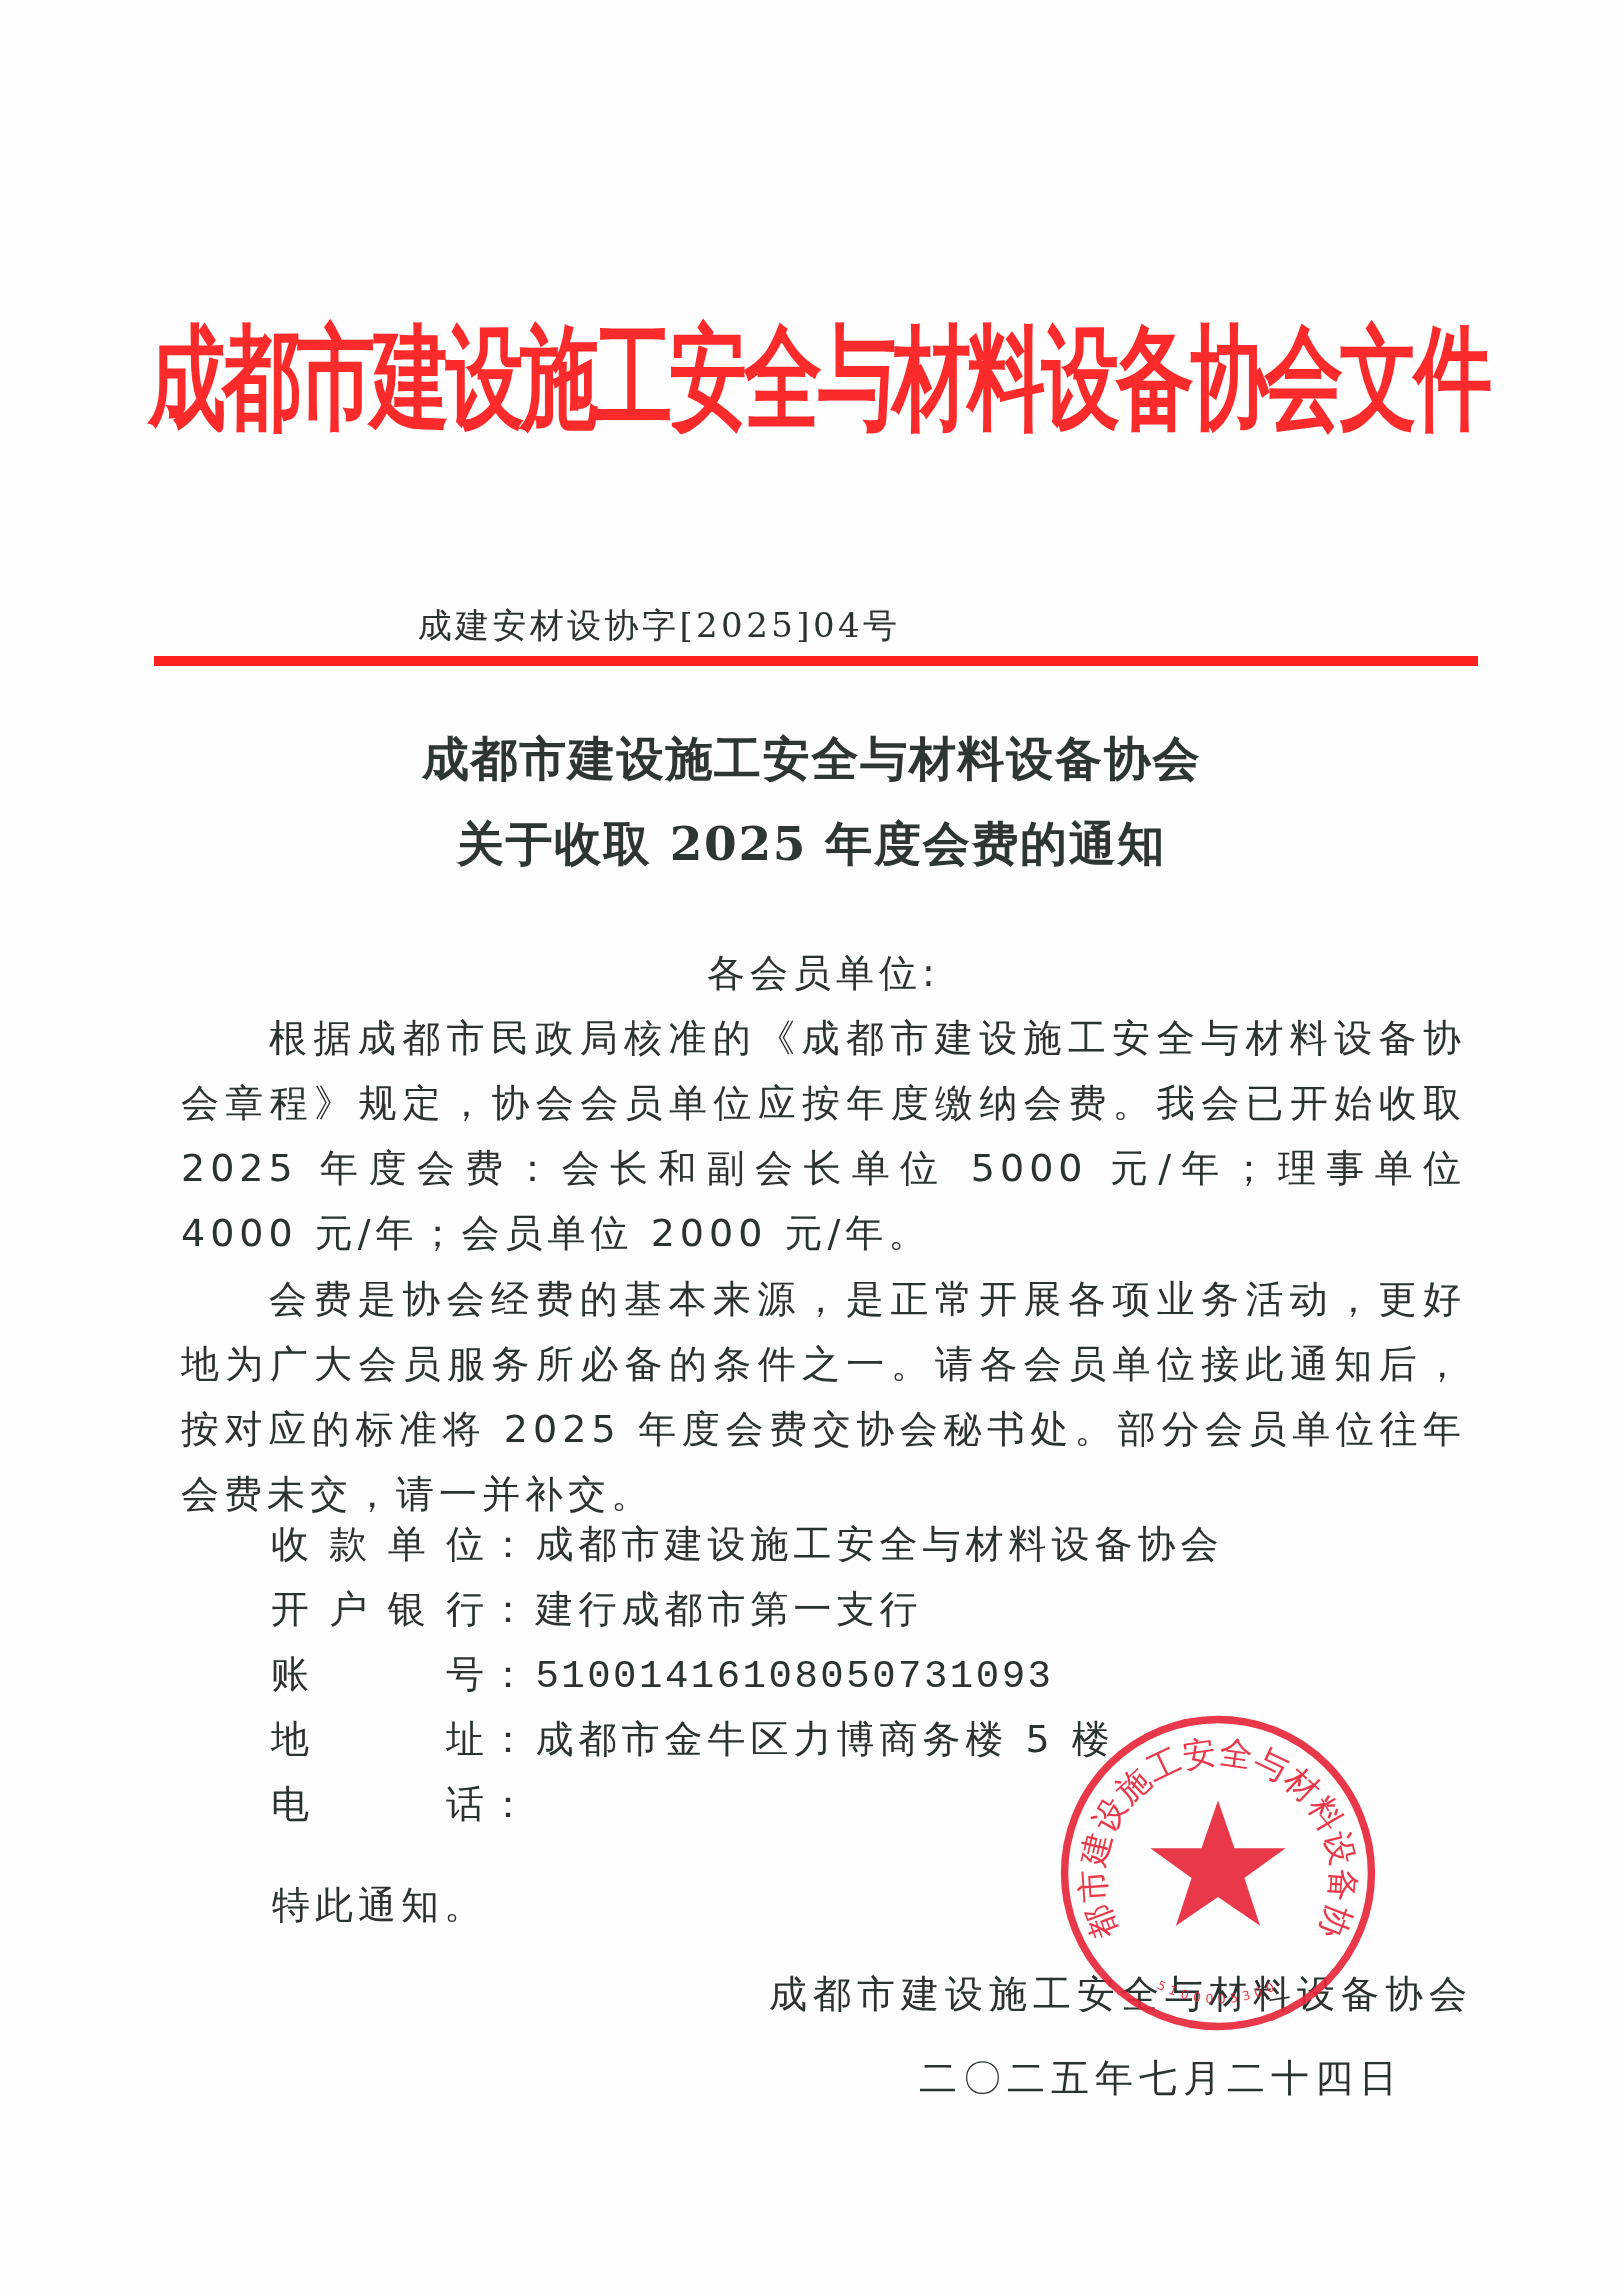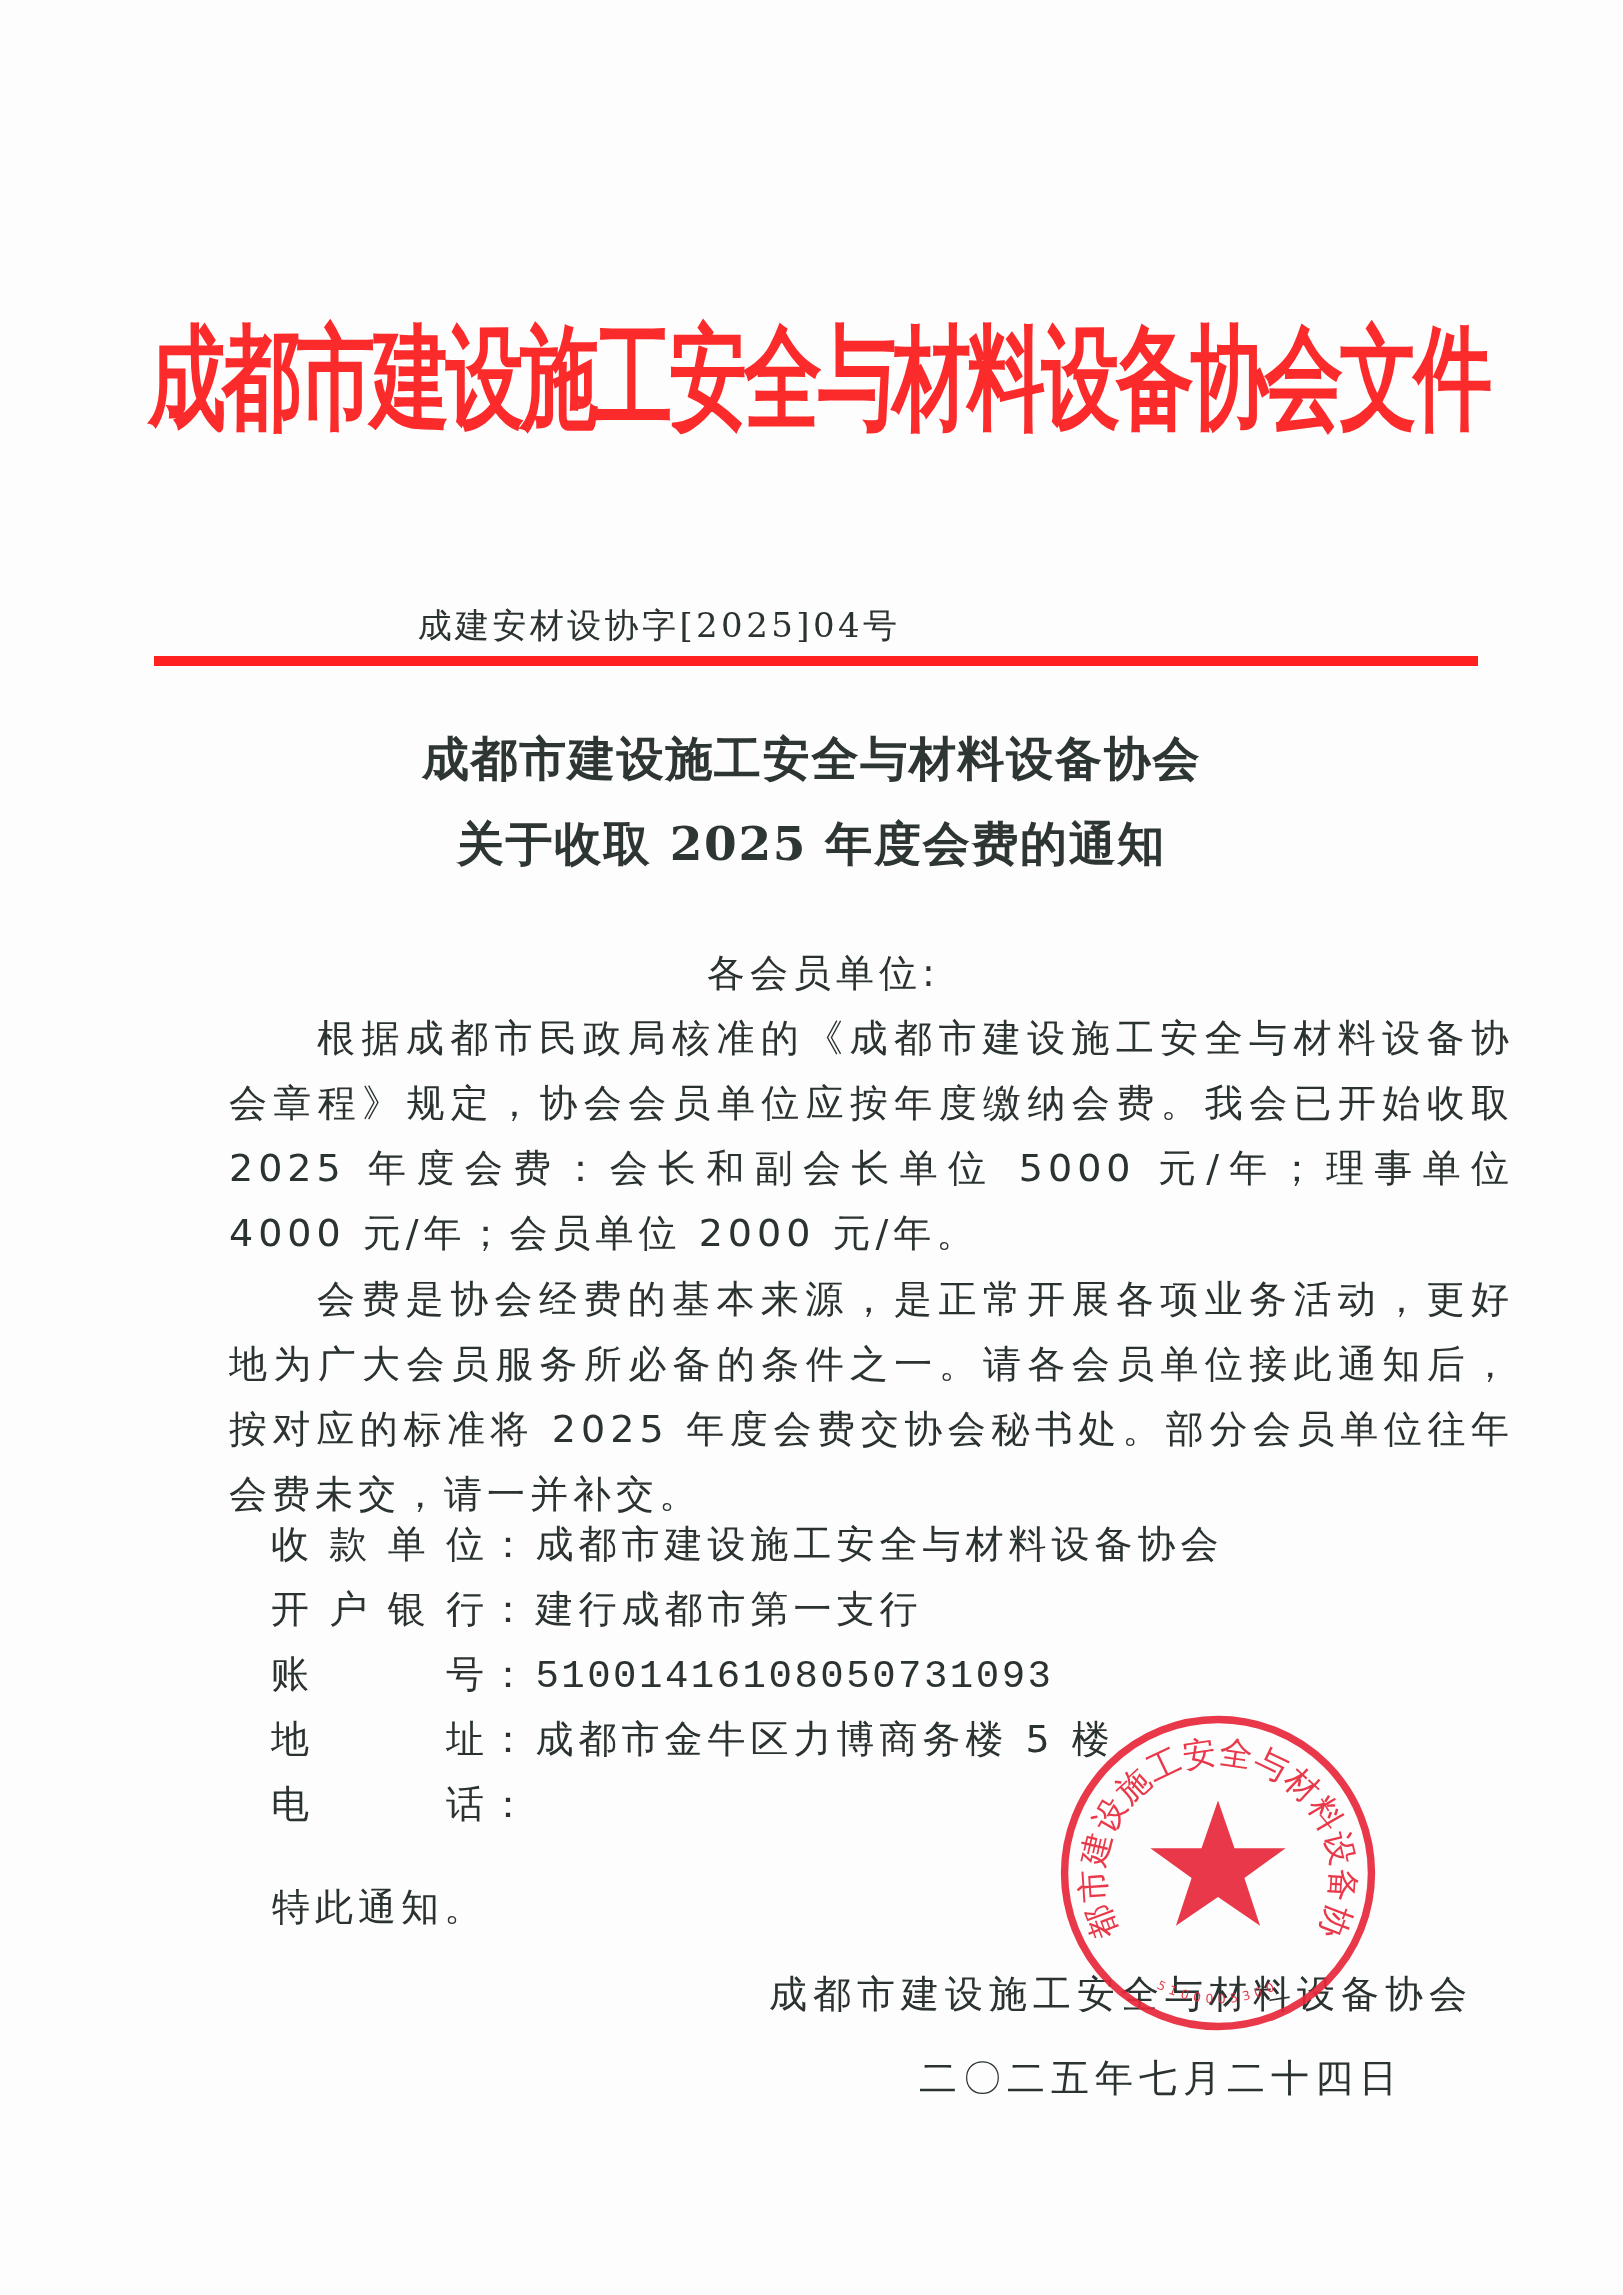--- a/index.html
+++ b/index.html
@@ -88,21 +88,20 @@
       line-height: 65px;
       color: #2b3330;
       letter-spacing: 5px;
       text-align: center;
     }
     .salutation { top: 941px; }
     .para {
       text-indent: 88px;
       text-align: justify;
       text-align-last: left;
-      margin-left: 48px;
     }
     .para1 { top: 1006px; }
     .para2 { top: 1267px; }
 
     .info {
       position: absolute;
       left: 271px;
       font-family: "DejaVu Sans", "Liberation Sans", sans-serif;
       font-size: 38px;
       line-height: 65px;
@@ -125,21 +124,21 @@
       font-family: Liberation Mono, monospace;
       font-size: 39px;
       letter-spacing: 2.5px;
     }
     .info-value .gap { display: inline-block; width: 47px; }
 
     .closing {
       position: absolute;
       left: 272px;
       top: 1875px;
-      font-family: Liberation Sans, sans-serif;
+      font-family: Liberation Mono, monospace;
       font-size: 38px;
       line-height: 65px;
       letter-spacing: 5px;
       color: #2b3330;
     }
     .signer {
       position: absolute;
       left: 769px;
       top: 1962px;
       font-family: "DejaVu Sans", "Liberation Sans", sans-serif;

